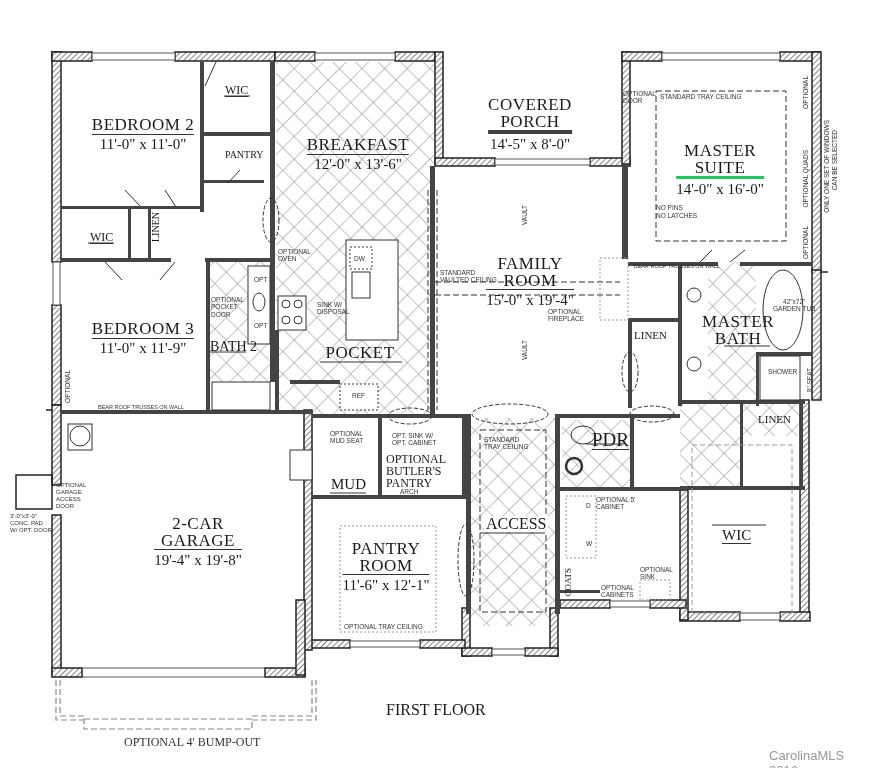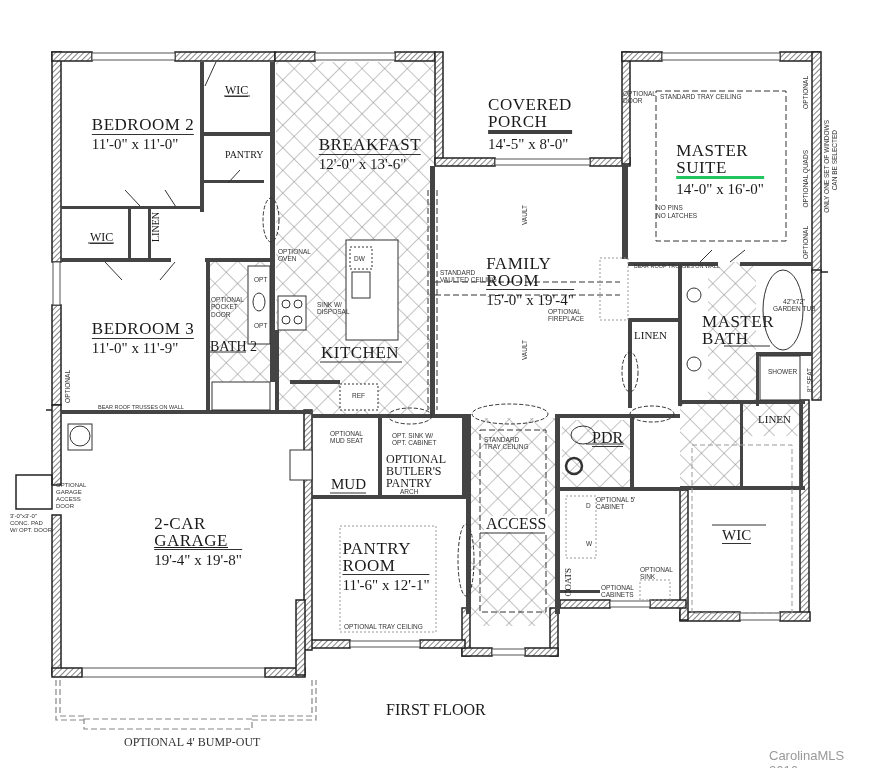--- a/index.html
+++ b/index.html
@@ -1,18 +1,18 @@
 <!DOCTYPE html>
 <html><head>
 <meta charset="utf-8">
 <style>
   html, body { margin:0; padding:0; background:#ffffff; }
   body { width:874px; height:768px; position:relative; overflow:hidden; font-family:"Liberation Serif","DejaVu Serif",serif; color:#1a1a1a; }
   #plan { position:absolute; left:0; top:0; width:874px; height:768px; }
-  .lbl { position:absolute; text-align:left; line-height:1; white-space:nowrap; transform:translateX(-50%); }
+  .lbl { position:absolute; text-align:center; line-height:1; white-space:nowrap; transform:translateX(-50%); }
   .lbl .name { font-size:17px; letter-spacing:0.5px; display:block; }
   .lbl .dim { font-size:15px; display:block; border-top:1px solid #333; padding-top:2px; margin-top:1px; }
   .small { position:absolute; font-family:"Liberation Sans","DejaVu Sans",sans-serif; font-size:6.5px; color:#333; line-height:1.15; white-space:nowrap; }
   .mid { position:absolute; font-size:14px; line-height:1; white-space:nowrap; }
   .mid.ul { border-bottom:1px solid #333;font-family:Liberation Serif, serif; }
   .vert { writing-mode:vertical-rl; transform:rotate(180deg); }
   .title { position:absolute; font-size:16px; }
   .credit { position:absolute; font-family:"Liberation Sans","DejaVu Sans",sans-serif; font-size:13px; color:#999; }
 </style>
 </head>
@@ -236,21 +236,21 @@
   <g stroke="#222" stroke-width="1.5">
     <line x1="46" y1="410" x2="52" y2="410"></line>
     <line x1="821" y1="272" x2="828" y2="272"></line>
   </g>
 </svg>
 
 <div class="lbl" style="left:143px;top:116px;">
   <span class="name">BEDROOM 2</span>
   <span class="dim">11'-0" x 11'-0"</span>
 </div>
-<div class="lbl" style="left:370px;top:136px;">
+<div class="lbl" style="left:358px;top:136px;">
   <span class="name">BREAKFAST</span>
   <span class="dim">12'-0" x 13'-6"</span>
 </div>
 <div class="lbl" style="left:530px;top:96px;">
   <span class="name">COVERED</span>
   <span class="name" style="border-bottom:4px solid #404040;">PORCH</span>
   <span class="dim" style="border-top:none;">14'-5" x 8'-0"</span>
 </div>
 <div class="lbl" style="left:720px;top:142px;">
   <span class="name">MASTER</span>
@@ -260,45 +260,45 @@
 <div class="lbl" style="left:530px;top:255px;">
   <span class="name">FAMILY</span>
   <span class="name" style="border-bottom:1px solid #333;">ROOM</span>
   <span class="dim" style="border-top:none;">15'-0" x 19'-4"</span>
 </div>
 <div class="lbl" style="left:143px;top:320px;">
   <span class="name">BEDROOM 3</span>
   <span class="dim">11'-0" x 11'-9"</span>
 </div>
 <div class="lbl" style="left:360px;top:344px;">
-  <span class="name">KITCHEN</span>
+  <span class="name">POCKET</span>
 </div>
 <div class="mid" style="left:210px;top:340px;">BATH 2</div>
 <div class="lbl" style="left:738px;top:313px;">
   <span class="name">MASTER</span>
   <span class="name">BATH</span>
 </div>
 <div class="lbl" style="left:198px;top:515px;">
   <span class="name">2-CAR</span>
-  <span class="name" style="border-bottom:1px solid #333;text-decoration:underline;">GARAGE</span>
+  <span class="name" style="border-bottom:1px solid #333;">GARAGE</span>
   <span class="dim" style="border-top:none;">19'-4" x 19'-8"</span>
 </div>
 <div class="lbl" style="left:386px;top:540px;">
   <span class="name">PANTRY</span>
   <span class="name" style="border-bottom:1px solid #333;">ROOM</span>
   <span class="dim" style="border-top:none;">11'-6" x 12'-1"</span>
 </div>
 <div class="mid" style="left:484px;top:516px;font-size:16px;background:#fff;padding:0 2px;">ACCESS</div>
 <div class="mid" style="left:331px;top:477px;font-size:15px;">MUD</div>
 <div class="mid" style="left:386px;top:453px;font-size:12px;line-height:12px;text-align:left;">
   <span style="display:block">OPTIONAL</span>
   <span style="display:block">BUTLER'S</span>
   <span style="display:block">PANTRY</span>
 </div>
-<div class="mid ul" style="left:592px;top:430px;font-size:16px;">PDR</div>
+<div class="mid ul" style="left:592px;top:430px;font-size:19px;">PDR</div>
 <div class="mid ul" style="left:722px;top:528px;font-size:15px;">WIC</div>
 <div class="mid ul" style="left:225px;top:84px;font-size:12px;">WIC</div>
 <div class="mid ul" style="left:90px;top:231px;font-size:12px;">WIC</div>
 <div class="mid" style="left:225px;top:150px;font-size:10px;">PANTRY</div>
 <div class="mid vert" style="left:151px;top:212px;font-size:10px;">LINEN</div>
 <div class="mid" style="left:634px;top:330px;font-size:11px;">LINEN</div>
 <div class="mid" style="left:758px;top:414px;font-size:11px;">LINEN</div>
 <div class="mid vert" style="left:564px;top:568px;font-size:9px;">COATS</div>
 
 <div class="small" style="left:623px;top:90px;white-space:pre;">OPTIONAL

